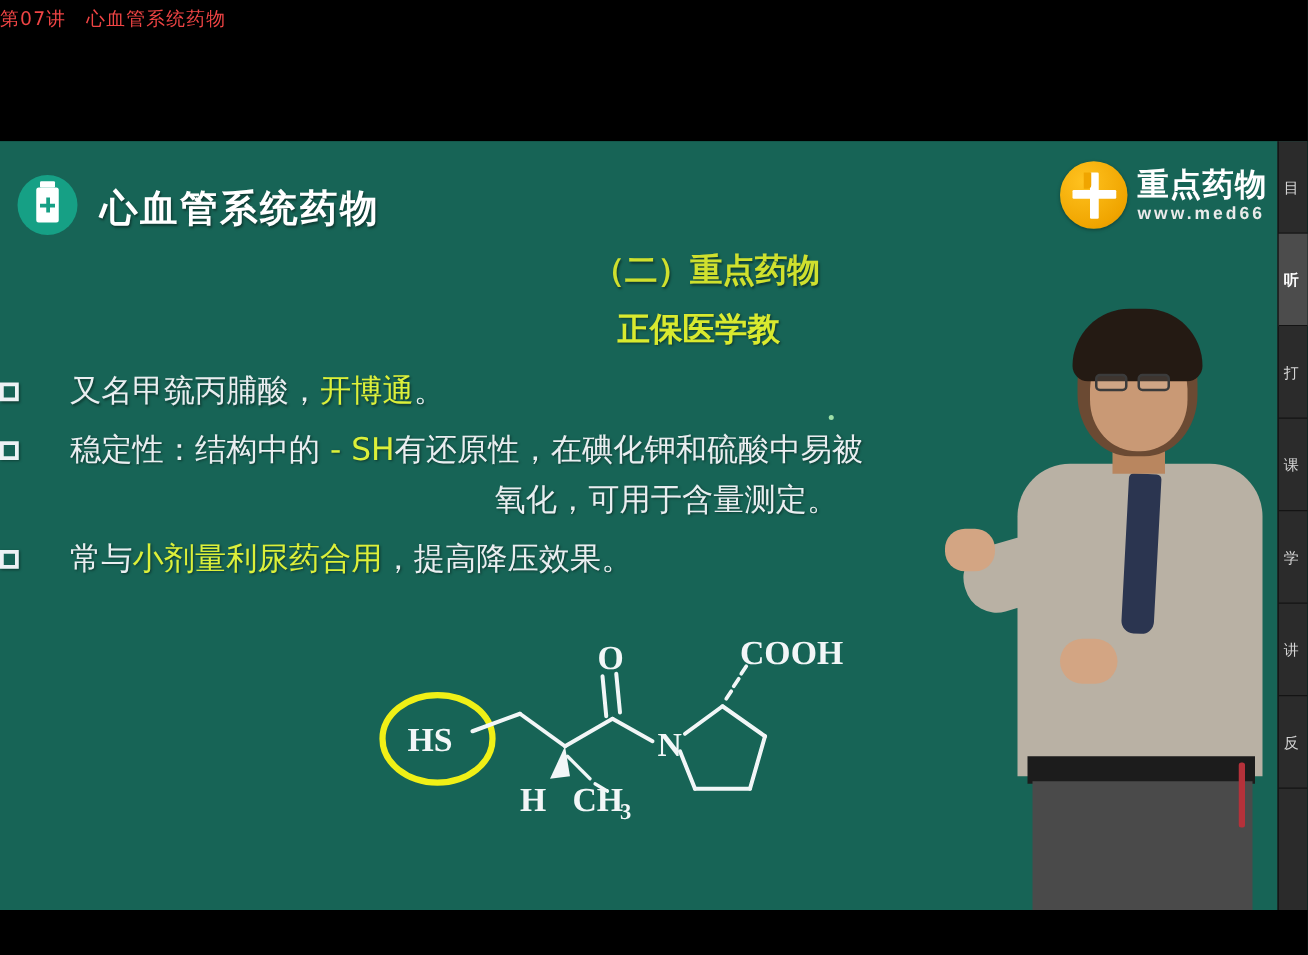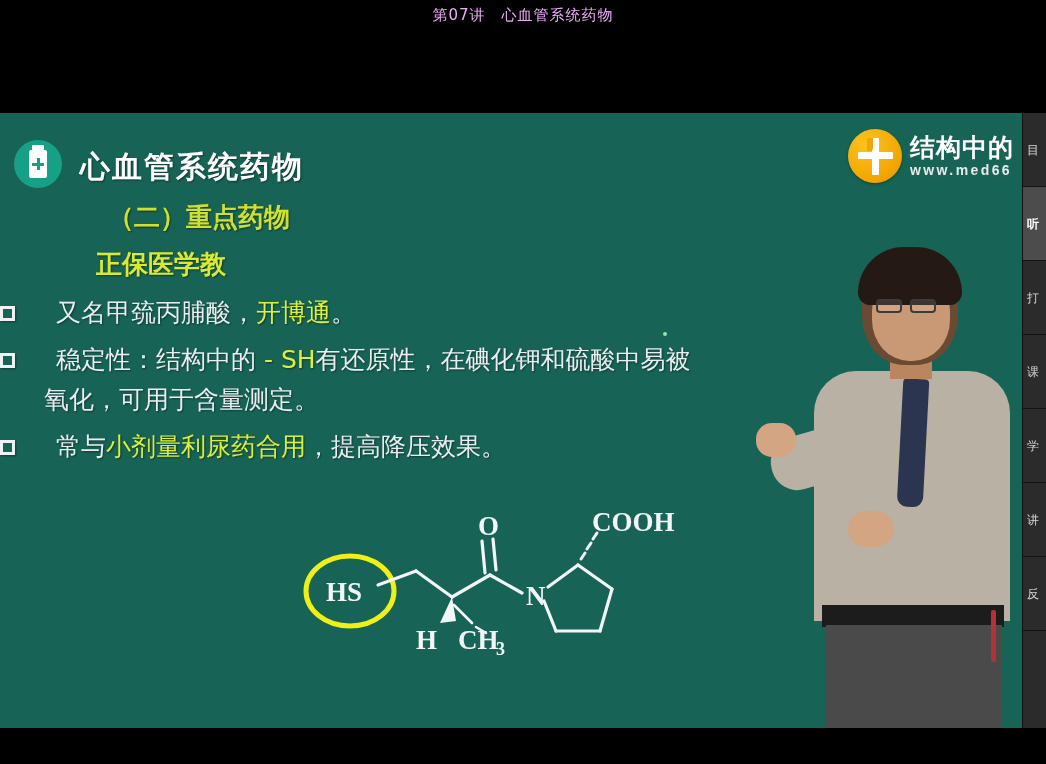--- a/index.html
+++ b/index.html
@@ -11,22 +11,22 @@
   }
   #app { position: relative; width: 1046px; height: 764px; background: #000; }
 
   
   .topbar {
     position: absolute; left: 0; top: 0; width: 1046px; height: 113px;
     background: #000;
   }
   .topbar-title {
     position: absolute; left: 0; top: 6px; width: 1046px;
-    text-align: center;
-    color: #f0abfc; font-size: 15px; letter-spacing: 1px;
+    text-align: left;
+    color: #ef4444; font-size: 15px; letter-spacing: 1px;
     font-family: "DejaVu Sans", "Liberation Sans", sans-serif;
     text-shadow: 0 0 2px rgba(0,0,0,.9);
   }
 
   
   .stage {
     position: absolute; left: 0; top: 113px; width: 1046px; height: 615px;
     background: #176456;
     overflow: hidden;
   }
@@ -98,20 +98,21 @@
 
   
   .body {
     position: absolute; left: 0; top: 88px; width: 1022px;
   }
   .ln {
     color: #e9eef0; font-size: 25px; line-height: 1.28;
     text-shadow: 1px 1px 2px rgba(0,0,0,.45);
     font-family: "DejaVu Sans", "Liberation Sans", sans-serif;
     white-space: nowrap;
+    text-align: center;
   }
   .hl { color: #dcf03a; }
   .sub1 { padding-left: 108px; color: #cfe02e; font-size: 26px; font-weight: 700;
           text-shadow: 1px 1px 2px rgba(0,0,0,.45); }
   .sub2 { padding-left: 96px; color: #d9ea2f; font-size: 26px; font-weight: 700;
           margin-top: 14px; text-shadow: 1px 1px 2px rgba(0,0,0,.45); }
 
   .bullet-row { display: flex; align-items: flex-start; margin-top: 15px; }
   .bullet-sq {
     flex: 0 0 auto; width: 15px; height: 15px; margin-top: 9px; margin-right: 41px;
@@ -226,21 +227,21 @@
   </div>
 
   <div class="stage">
     <div class="slide">
 
       <div class="brand">
         <div class="brand-mark">
           <div class="notch"></div>
         </div>
         <div class="brand-text">
-          <div class="brand-name">结构中的</div>
+          <div class="brand-name">重点药物</div>
           <div class="brand-url">www.med66</div>
         </div>
       </div>
 
       <div class="slide-head">
         <div class="head-icon">
           <div class="bottle">
             <div class="cross-v"></div>
             <div class="cross-h"></div>
           </div>

